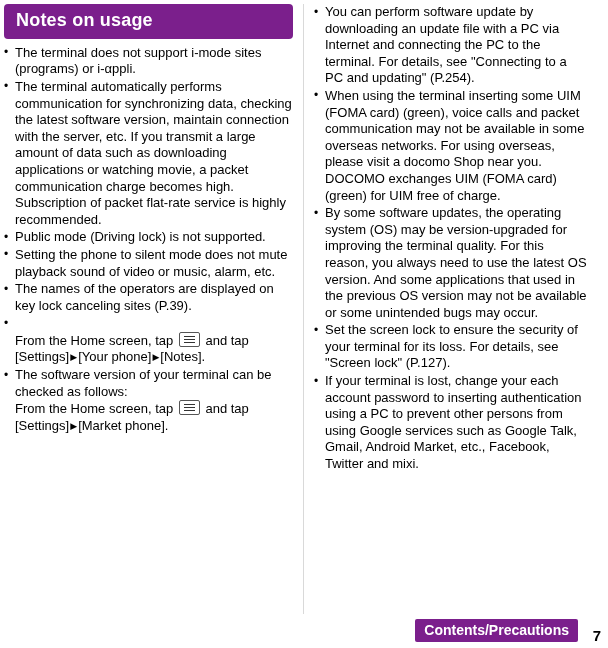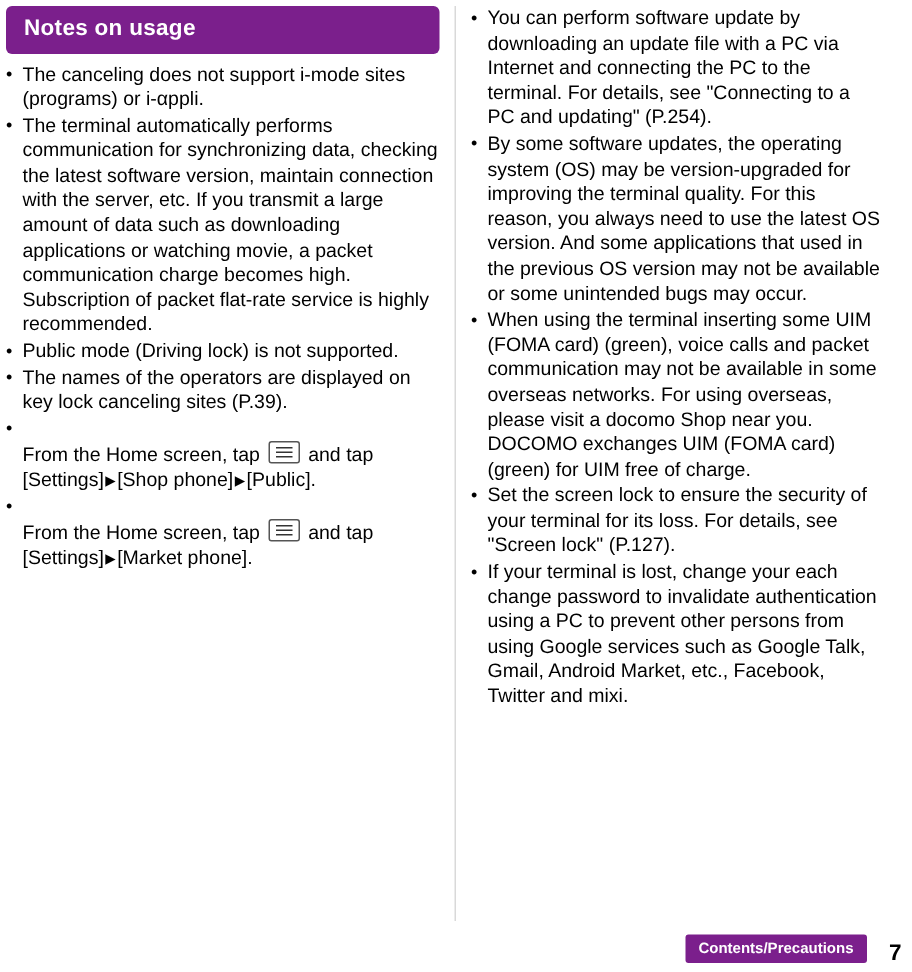--- a/index.html
+++ b/index.html
@@ -41,21 +41,21 @@
     margin-top: 4px;
     height: 610px;
   }
   .col-right {
     width: 304px;
     padding: 4px 20px 0 10px;
   }
   .banner {
     background: #7b1f8c;
     color: #ffffff;
-    font-size: 15px;
+    font-size: 18px;
     font-weight: bold;
     padding: 7px 10px 8px 12px;
     border-radius: 4px 4px 4px 4px;
     letter-spacing: 0.2px;
     line-height: 1.1;
     margin-bottom: 6px;
   }
   ul.bullets {
     list-style: none;
     margin: 0;
@@ -109,21 +109,21 @@
     bottom: 0;
     width: 608px;
     height: 28px;
   }
   .footer-bar {
     position: absolute;
     right: 30px;
     bottom: 6px;
     background: #7b1f8c;
     color: #ffffff;
-    font-size: 10px;
+    font-size: 14px;
     font-weight: bold;
     padding: 4px 9px 4px 9px;
     border-radius: 2px;
     line-height: 1.1;
   }
   .page-number {
     position: absolute;
     right: 7px;
     bottom: 4px;
     font-size: 15px;
@@ -133,44 +133,45 @@
 </style>
 </head>
 <body>
 
 <div class="page">
   <div class="columns">
 
     <div class="col col-left">
       <div class="banner">Notes on usage</div>
       <ul class="bullets">
-        <li>The canceling does not support i-mode sites (programs) or i-αppli.</li>
+        <li>The terminal does not support i-mode sites (programs) or i-αppli.</li>
         <li>The terminal automatically performs communication for synchronizing data, checking the latest software version, maintain connection with the server, etc. If you transmit a large amount of data such as downloading applications or watching movie, a packet communication charge becomes high. Subscription of packet flat-rate service is highly recommended.</li>
         <li>Public mode (Driving lock) is not supported.</li>
+        <li>Setting the phone to silent mode does not mute playback sound of video or music, alarm, etc.</li>
         <li>The names of the operators are displayed on key lock canceling sites (P.39).</li>
         <li>
           <br>
-          <span>From the Home screen, tap </span><span class="inline-key"><i class="l1"></i><i class="l2"></i><i class="l3"></i></span><span> and tap [Settings]</span><span class="arrow">▶</span><span>[Shop phone]</span><span class="arrow">▶</span><span>[Public].</span>
+          <span>From the Home screen, tap </span><span class="inline-key"><i class="l1"></i><i class="l2"></i><i class="l3"></i></span><span> and tap [Settings]</span><span class="arrow">▶</span><span>[Your phone]</span><span class="arrow">▶</span><span>[Notes].</span>
         </li>
         <li>
-          <br>
+          <span>The software version of your terminal can be checked as follows:</span><br>
           <span>From the Home screen, tap </span><span class="inline-key"><i class="l1"></i><i class="l2"></i><i class="l3"></i></span><span> and tap [Settings]</span><span class="arrow">▶</span><span>[Market phone].</span>
         </li>
       </ul>
     </div>
 
     <div class="col-divider"></div>
 
     <div class="col col-right">
       <ul class="bullets">
         <li>You can perform software update by downloading an update file with a PC via Internet and connecting the PC to the terminal. For details, see "Connecting to a PC and updating" (P.254).</li>
+        <li>When using the terminal inserting some UIM (FOMA card) (green), voice calls and packet communication may not be available in some overseas networks. For using overseas, please visit a docomo Shop near you. DOCOMO exchanges UIM (FOMA card) (green) for UIM free of charge.</li>
         <li>By some software updates, the operating system (OS) may be version-upgraded for improving the terminal quality. For this reason, you always need to use the latest OS version. And some applications that used in the previous OS version may not be available or some unintended bugs may occur.</li>
-        <li>When using the terminal inserting some UIM (FOMA card) (green), voice calls and packet communication may not be available in some overseas networks. For using overseas, please visit a docomo Shop near you. DOCOMO exchanges UIM (FOMA card) (green) for UIM free of charge.</li>
         <li>Set the screen lock to ensure the security of your terminal for its loss. For details, see "Screen lock" (P.127).</li>
-        <li>If your terminal is lost, change your each change password to invalidate authentication using a PC to prevent other persons from using Google services such as Google Talk, Gmail, Android Market, etc., Facebook, Twitter and mixi.</li>
+        <li>If your terminal is lost, change your each account password to inserting authentication using a PC to prevent other persons from using Google services such as Google Talk, Gmail, Android Market, etc., Facebook, Twitter and mixi.</li>
       </ul>
     </div>
 
   </div>
 
   <div class="footer">
     <div class="footer-bar">Contents/Precautions</div>
     <div class="page-number">7</div>
   </div>
 </div>

